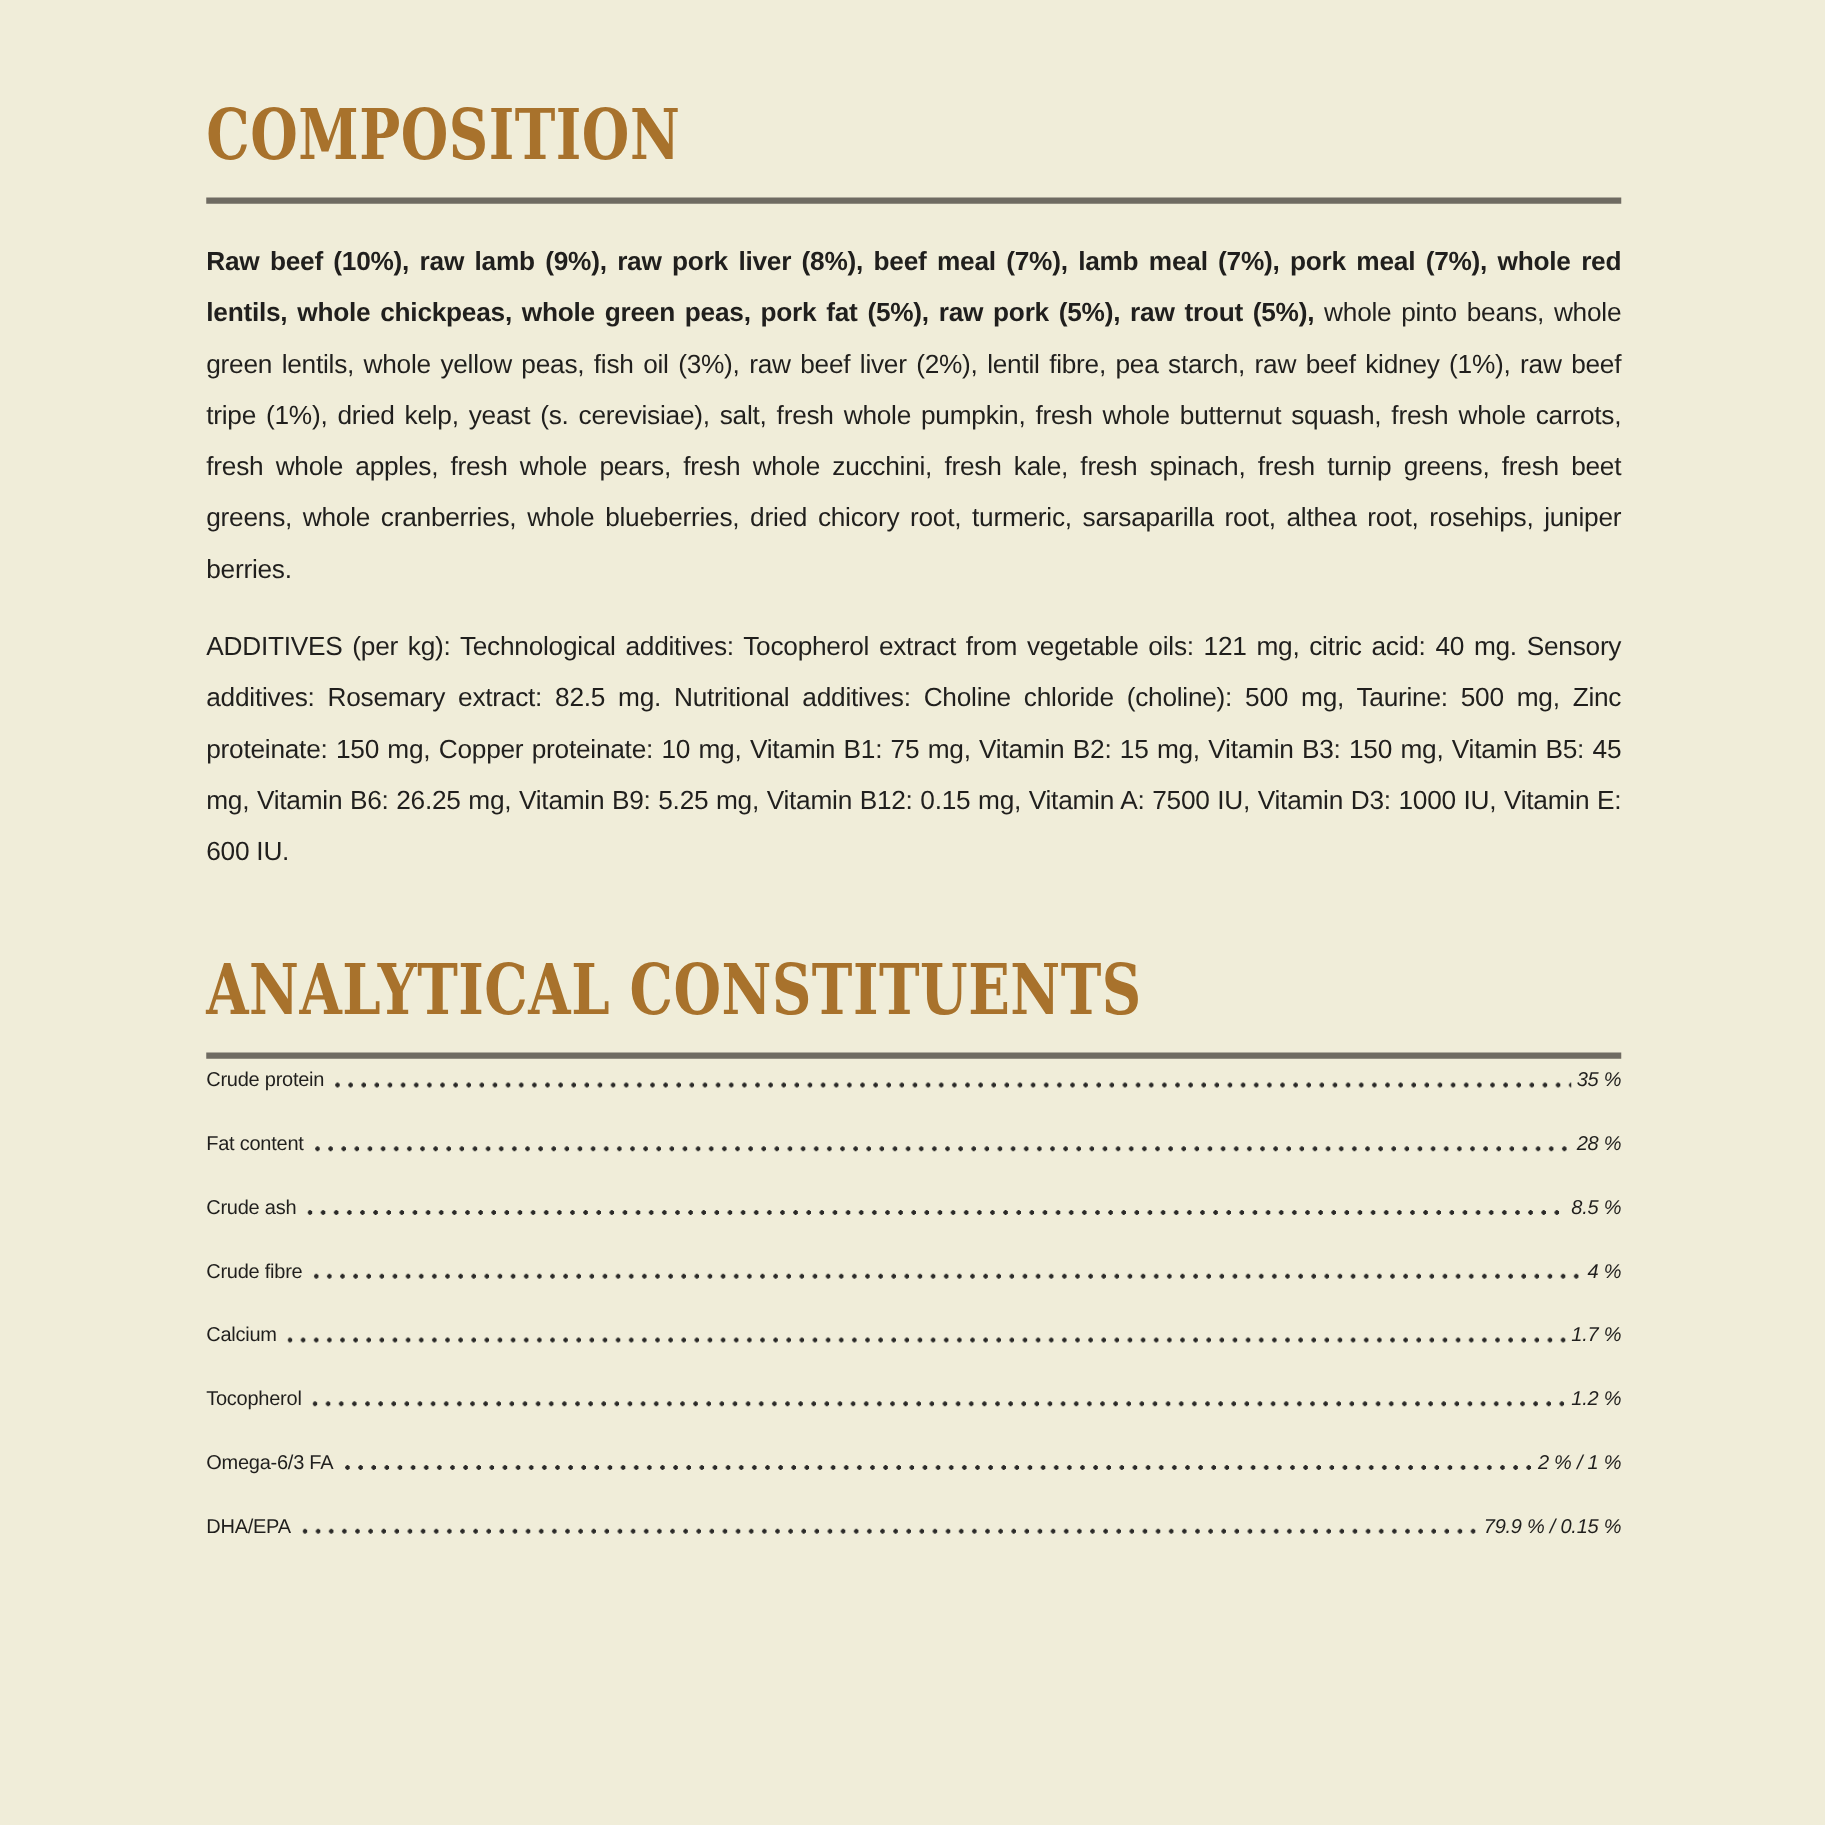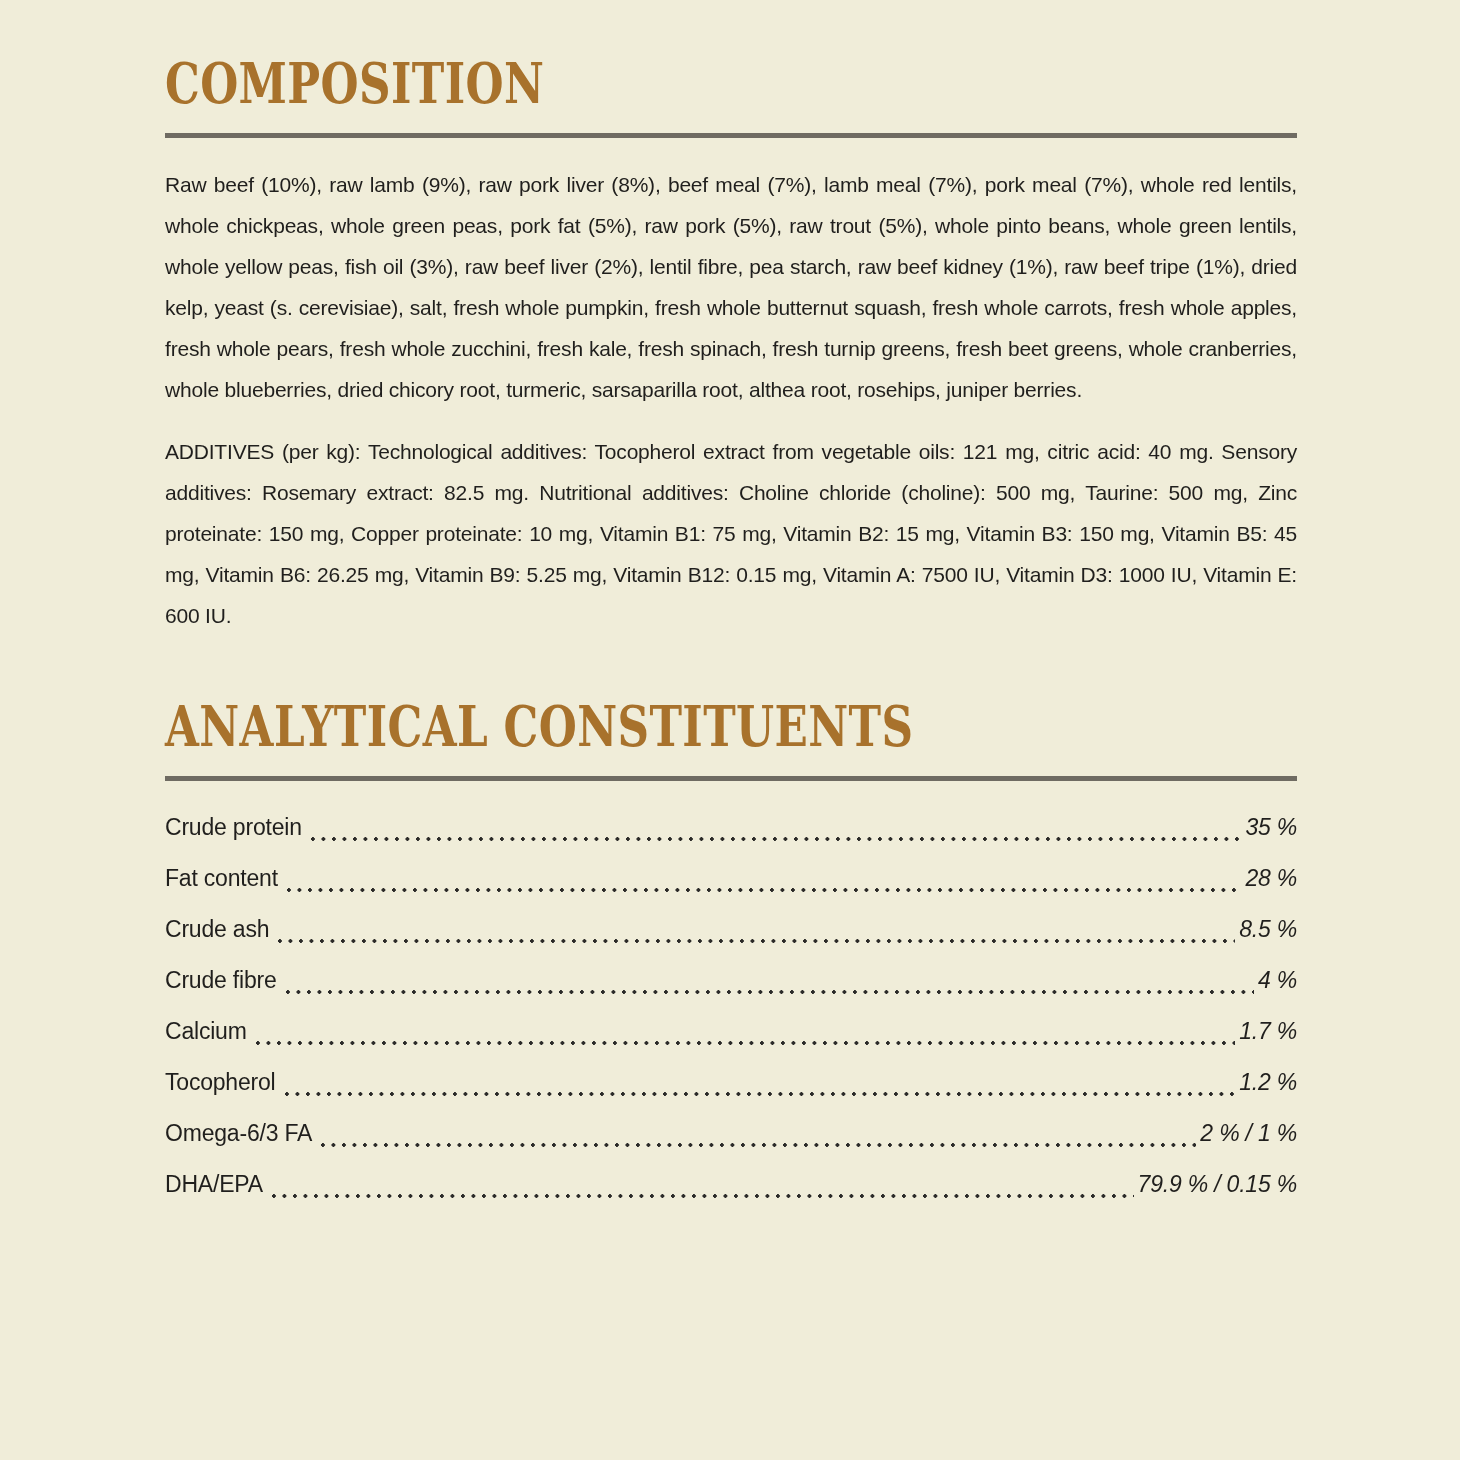--- a/index.html
+++ b/index.html
@@ -6,21 +6,21 @@
   body {
     width:1460px; height:1460px;
     background:#f0edd9;
     font-family:"Liberation Sans", sans-serif;
     color:#201f1d;
     overflow:hidden;
   }
   .label-panel {
     box-sizing:border-box;
     width:1460px; height:1388px;
-    padding:55px 163px 0 165px;
+    padding:80px 163px 0 165px;
   }
   .section-title {
     font-family:"DejaVu Serif", serif;
     font-weight:700;
     font-size:56px;
     line-height:56px;
     color:#a8722c;
     margin:0;
     transform:scaleX(0.78);
     transform-origin:left center;
@@ -33,29 +33,29 @@
     margin:22px 0 0 0;
   }
   .body-text {
     font-size:21px;
     line-height:41px;
     letter-spacing:-0.2px;
     text-align:justify;
     margin:0;
   }
   .ingredients { margin-top:26px; }
-  .ingredients .lead-bold { font-weight:400;margin-top:17px; }
+  .ingredients .lead-bold { font-weight:700;margin-top:17px; }
   .additives { margin-top:21px; }
   .analytical-heading { margin-top:62px; }
   .analytical-table { margin-top:9px; }
   .constituent-row {
     display:flex;
-    align-items:flex-end;
+    align-items:flex-start;
     height:51px;
-    font-size:23px;
+    font-size:16px;
     letter-spacing:-0.2px;
   }
   .constituent-row .label { flex:0 0 auto; }
   .constituent-row .dots {
     flex:1 1 auto;
     height:4px;
     margin:10px 4px 0 9px;
     background-image:radial-gradient(circle at 2px 2px, #2b2a28 1.6px, transparent 2px);
     background-size:10.5px 4px;
     background-repeat:repeat-x;

